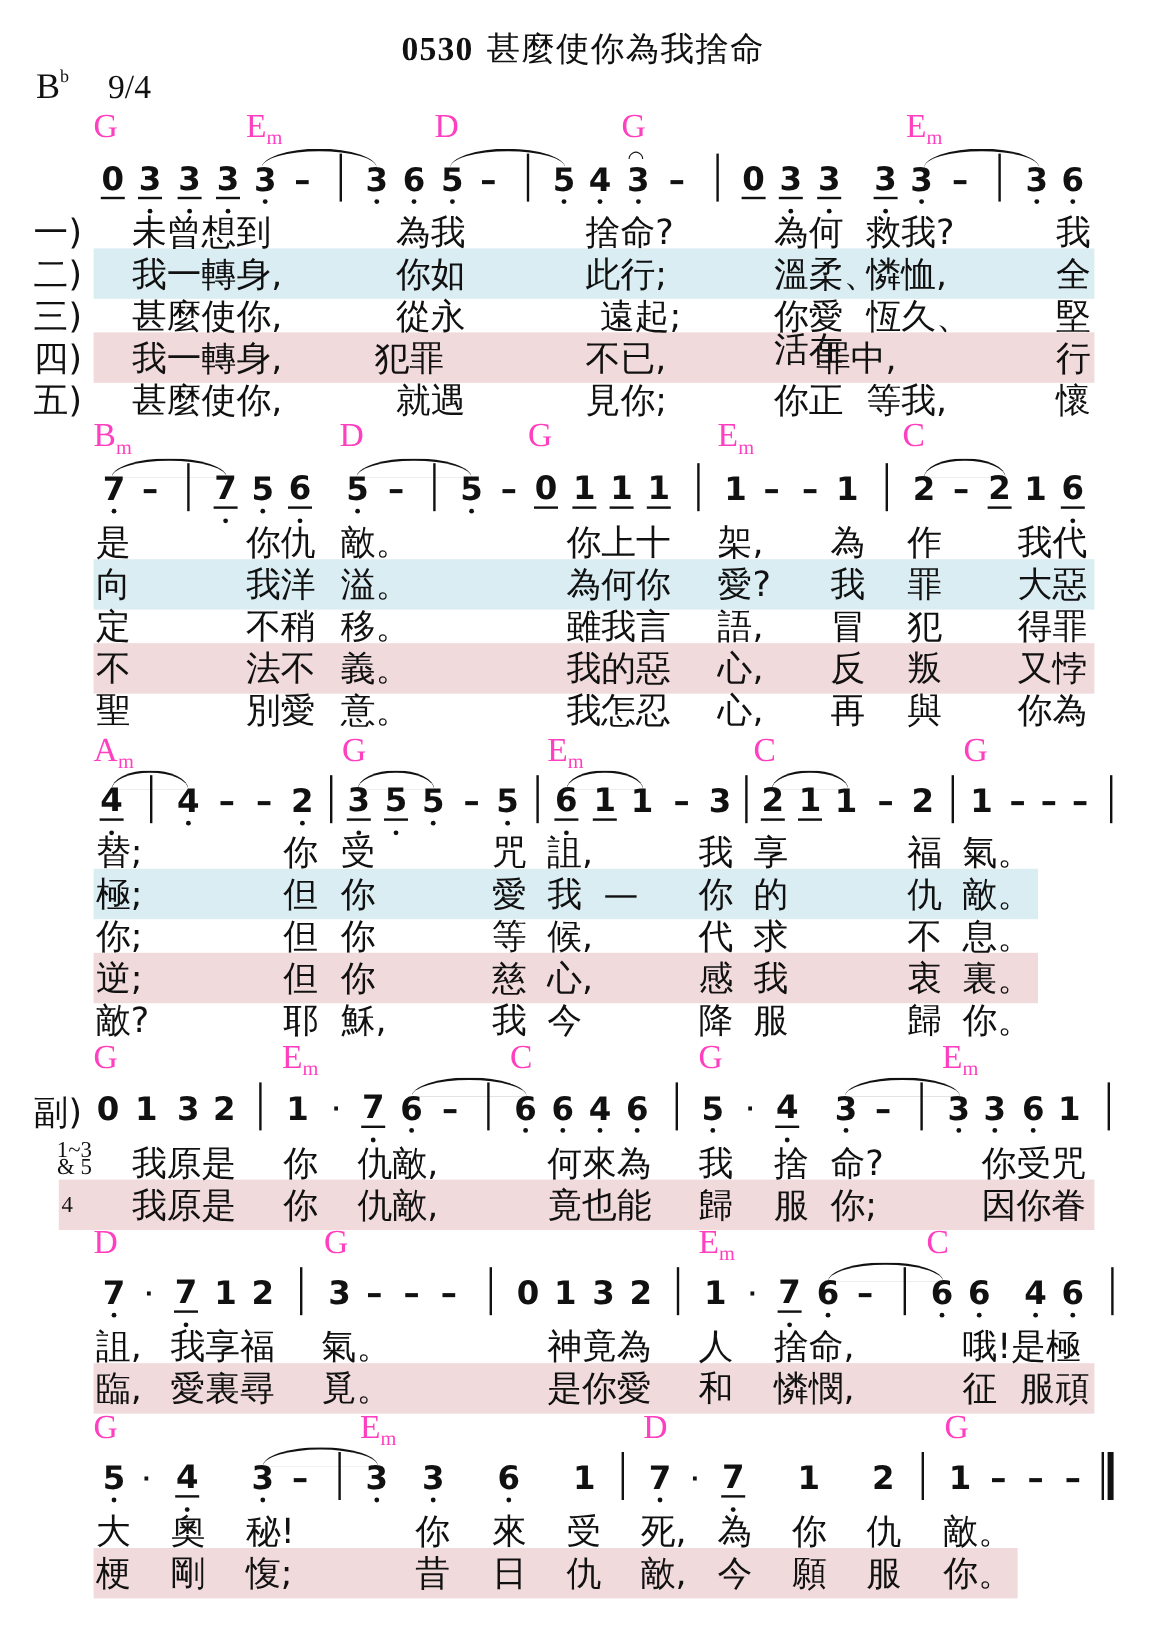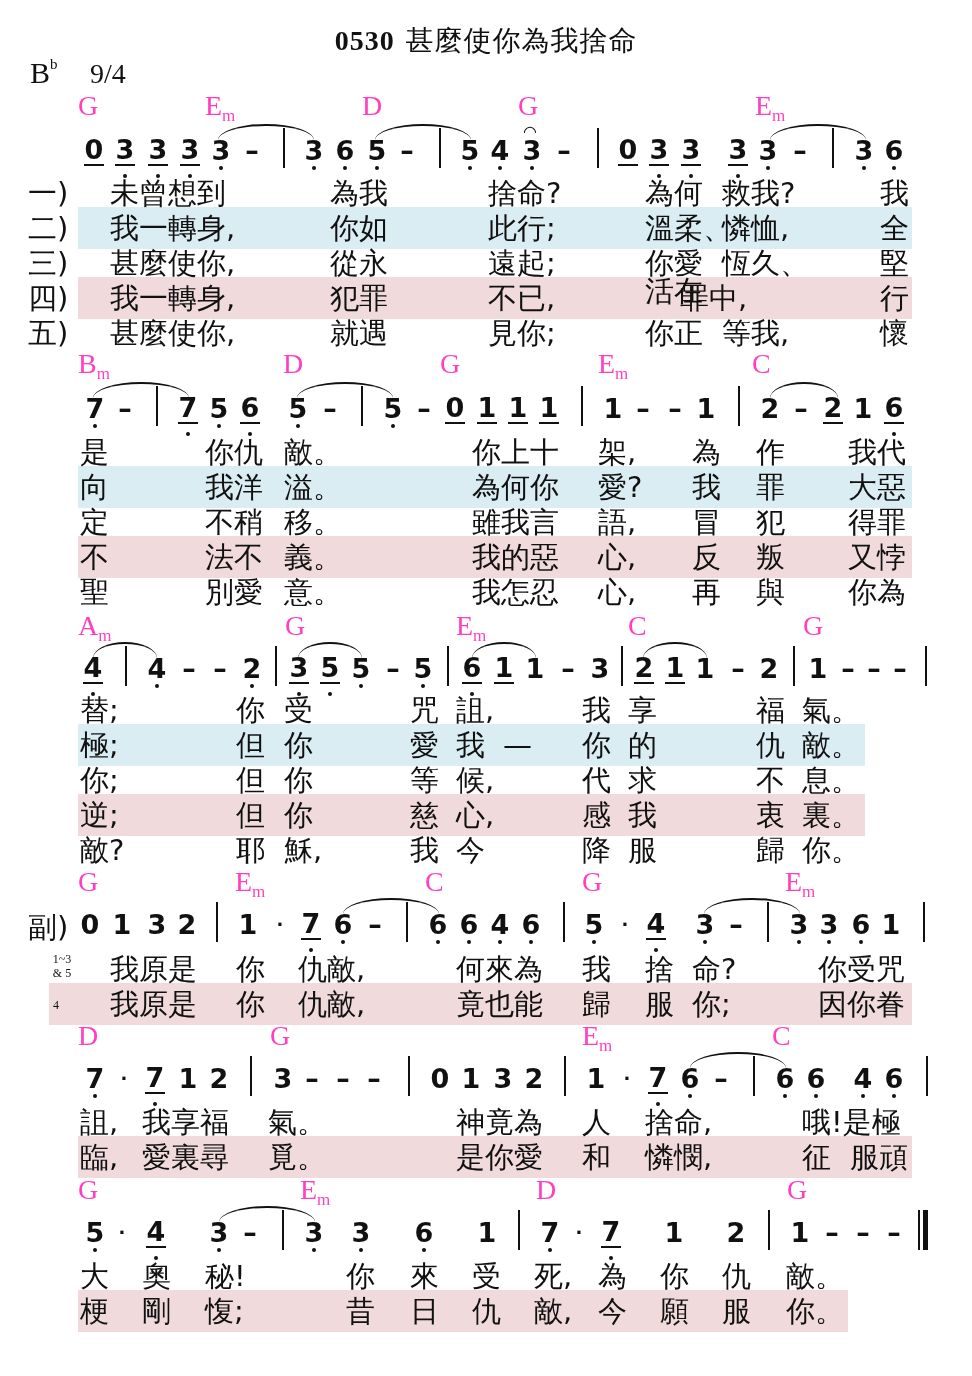--- a/index.html
+++ b/index.html
@@ -21,21 +21,21 @@
   .note.ul { border-bottom:2px solid #111; line-height:28px; }
   .note .dot { display:block; width:4px; height:4px; border-radius:50%; background:#111; margin:0 auto; position:absolute; left:8px; }
   .dash { font-family:"DejaVu Sans", sans-serif; font-weight:bold; font-size:27px; line-height:30px; width:24px; text-align:center; }
   .aug { font-family:"DejaVu Sans", sans-serif; font-weight:bold; font-size:18px; line-height:30px; width:12px; text-align:center; }
   .bar { width:2px; height:40px; background:#111; }
   .bar.end { width:5px; }
   .tie { height:14px; border-top:2px solid #111; border-radius:50% 50% 0 0 / 100% 100% 0 0; }
   .fermata { font-size:16px; font-family:"DejaVu Sans", sans-serif; }
   .lyric { font-family:"DejaVu Sans", sans-serif; font-size:29px; line-height:34px; color:#111; }
   .vlabel { font-family:"DejaVu Sans", sans-serif; font-size:29px; line-height:34px; }
-  .small { font-family:"Liberation Serif", serif; font-size:12px; line-height:14px; text-align:center; }
+  .small { font-family:"Liberation Serif", serif; font-size:19px; line-height:14px; text-align:center; }
 </style>
 </head>
 <body>
 
 <div class="abs title">
   <span class="num">0530</span>
   <span class="name">甚麼使你為我捨命</span>
 </div>
 <div class="abs key"><span>B</span><sup>b</sup></div>
 <div class="abs meter">9/4</div>
@@ -100,28 +100,28 @@
     <div class="abs lyric" style="left:110px;top:211px">我一轉身,</div>
     <div class="abs lyric" style="left:330px;top:211px">你如</div>
     <div class="abs lyric" style="left:488px;top:211px">此行;</div>
     <div class="abs lyric" style="left:645px;top:211px">溫柔、</div>
     <div class="abs lyric" style="left:722px;top:211px">憐恤,</div>
     <div class="abs lyric" style="left:880px;top:211px">全</div>
   </div>
   <div>
     <div class="abs lyric" style="left:110px;top:246px">甚麼使你,</div>
     <div class="abs lyric" style="left:330px;top:246px">從永</div>
-    <div class="abs lyric" style="left:488px;top:246px">遠起;</div>
+    <div class="abs lyric" style="left:500px;top:246px">遠起;</div>
     <div class="abs lyric" style="left:645px;top:246px">你愛</div>
     <div class="abs lyric" style="left:722px;top:246px">恆久、</div>
     <div class="abs lyric" style="left:880px;top:246px">堅</div>
   </div>
   <div>
     <div class="abs lyric" style="left:110px;top:281px">我一轉身,</div>
-    <div class="abs lyric" style="left:330px;top:281px">犯罪</div>
+    <div class="abs lyric" style="left:312px;top:281px">犯罪</div>
     <div class="abs lyric" style="left:488px;top:281px">不已,</div>
     <div class="abs lyric" style="left:645px;top:274px">活在</div>
     <div class="abs lyric" style="left:680px;top:281px">罪中,</div>
     <div class="abs lyric" style="left:880px;top:281px">行</div>
   </div>
   <div>
     <div class="abs lyric" style="left:110px;top:316px">甚麼使你,</div>
     <div class="abs lyric" style="left:330px;top:316px">就遇</div>
     <div class="abs lyric" style="left:488px;top:316px">見你;</div>
     <div class="abs lyric" style="left:645px;top:316px">你正</div>

